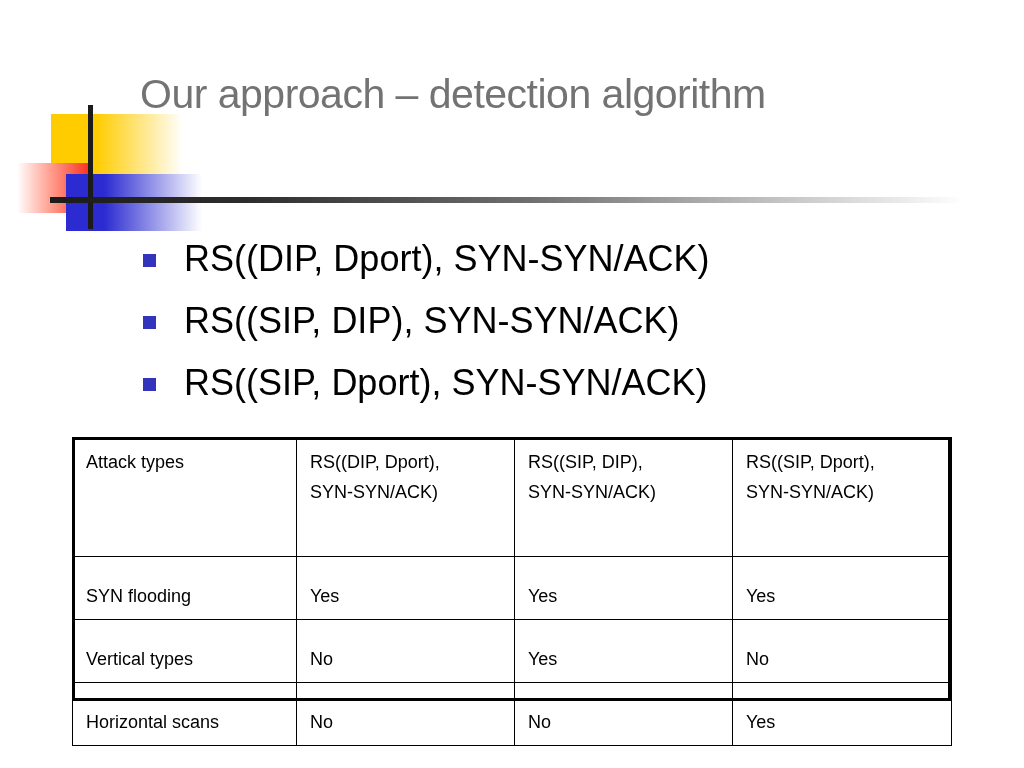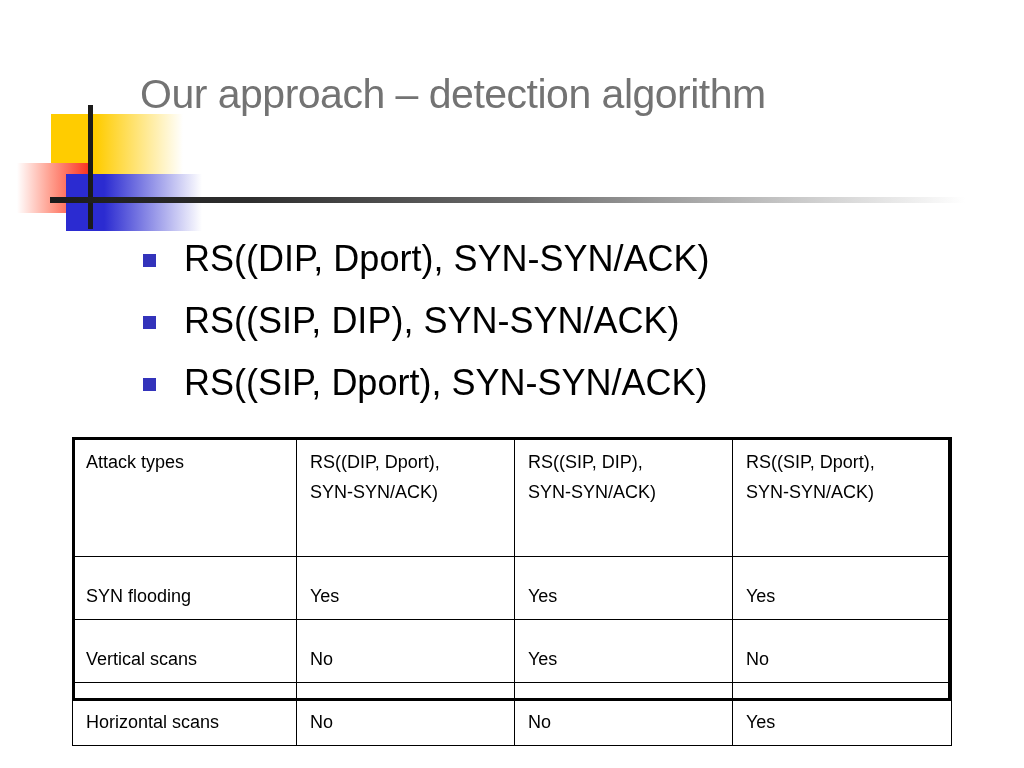--- a/index.html
+++ b/index.html
@@ -205,21 +205,21 @@
         <td class="col-c">RS((SIP, Dport),
 SYN-SYN/ACK)</td>
       </tr>
       <tr class="body-row">
         <td>SYN flooding</td>
         <td>Yes</td>
         <td>Yes</td>
         <td>Yes</td>
       </tr>
       <tr class="body-row">
-        <td>Vertical scans</td>
+        <td>Vertical types</td>
         <td>No</td>
         <td>Yes</td>
         <td>No</td>
       </tr>
       <tr class="body-row">
         <td>Horizontal scans</td>
         <td>No</td>
         <td>No</td>
         <td>Yes</td>
       </tr>

